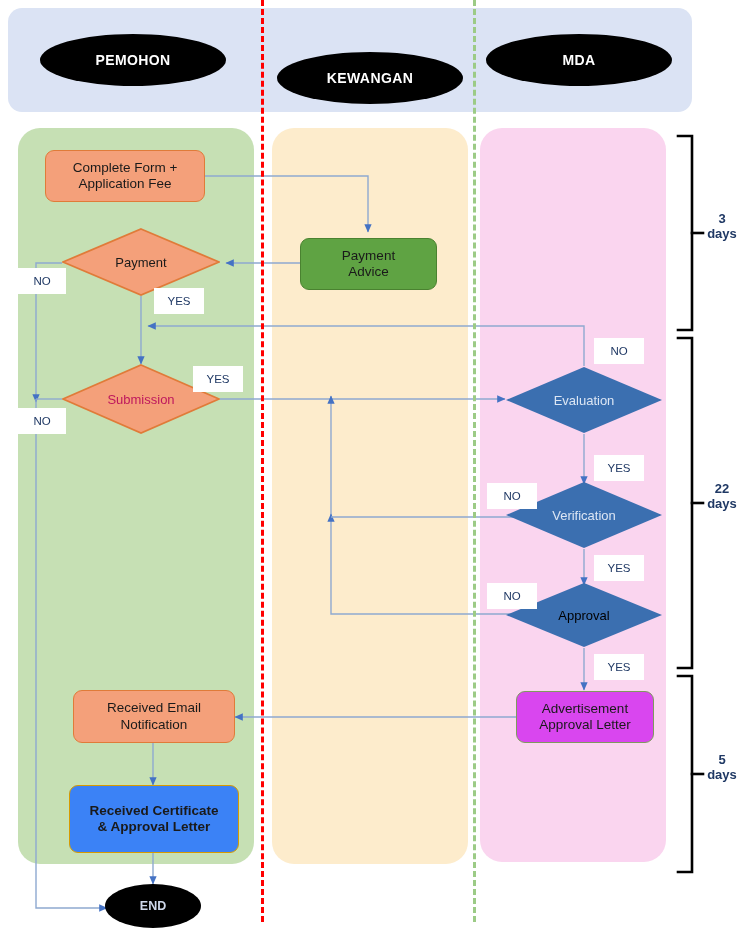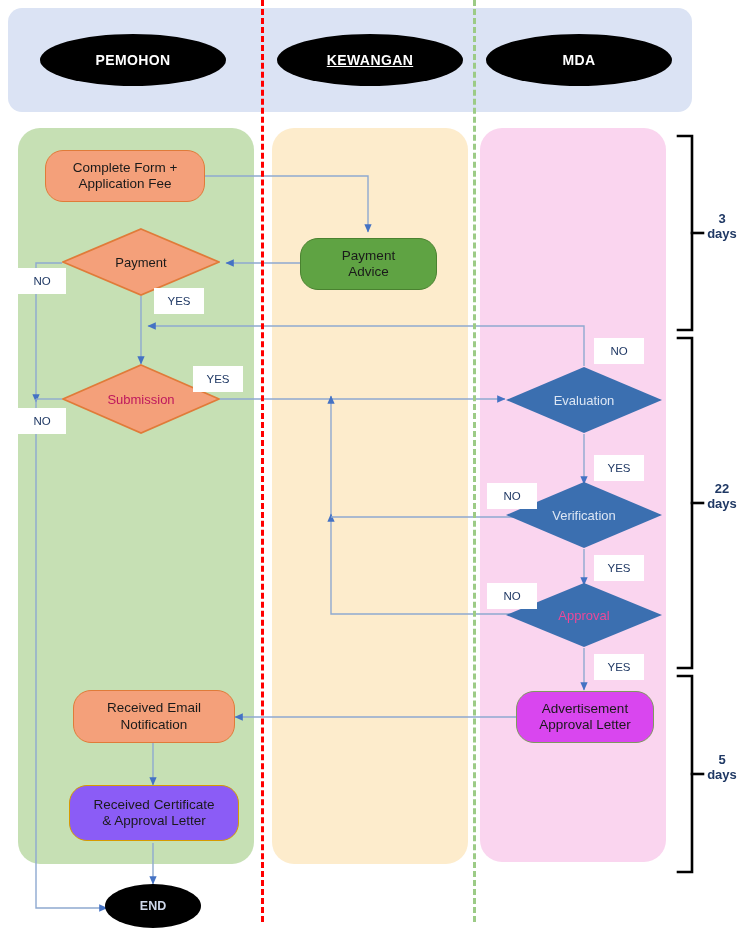--- a/index.html
+++ b/index.html
@@ -21,21 +21,21 @@
   #lane-col-mda{left:480px;top:128px;width:186px;height:734px;background:#fad5ef;}
 
   
   .divider{position:absolute;top:0;width:0;border-left-width:3px;border-left-style:dashed;}
   #divider-red{left:261px;height:922px;border-left-color:#ff0000;}
   #divider-green{left:473px;height:922px;border-left-color:#9ccb86;}
 
   
   .node{position:absolute;box-sizing:border-box;display:flex;align-items:center;
       justify-content:center;text-align:center;line-height:1.2;}
-  .proc{border-radius:18px;font-size:13.5px;color:#1a1a1a;}
+  .proc{border-radius:9px;font-size:13.5px;color:#1a1a1a;}
   .diamond-wrap{position:absolute;}
   .diamond-wrap .dlabel{position:absolute;inset:0;display:flex;align-items:center;
       justify-content:center;font-size:13px;text-align:center;}
 
   
   .tag{position:absolute;background:#ffffff;color:#1f3864;font-weight:normal;
       font-size:11.5px;display:flex;align-items:center;justify-content:center;}
 
   
   #node-end{position:absolute;background:#000;border-radius:50%;
@@ -47,21 +47,21 @@
       color:#1f3864;line-height:1.15;}
 </style>
 </head>
 <body>
 
 <div id="header-band"></div>
 
 <div class="lane-oval" id="lane-title-pemohon" style="left:40px;top:34px;width:186px;height:52px;">
   <span>PEMOHON</span>
 </div>
-<div class="lane-oval" id="lane-title-kewangan" style="left:277px;top:34px;width:186px;height:52px;text-decoration:underline;">
+<div class="lane-oval" id="lane-title-kewangan" style="left:277px;top:52px;width:186px;height:52px;">
   <span>KEWANGAN</span>
 </div>
 <div class="lane-oval" id="lane-title-mda" style="left:486px;top:34px;width:186px;height:52px;">
   <span>MDA</span>
 </div>
 
 <div class="lane-col" id="lane-col-pemohon"></div>
 <div class="lane-col" id="lane-col-kewangan"></div>
 <div class="lane-col" id="lane-col-mda"></div>
 
@@ -129,21 +129,21 @@
     <polygon points="79,1 157,35 79,69 1,35" fill="#f4a07a" stroke="#e07b39" stroke-width="1.8"></polygon>
   </svg>
   <div class="dlabel" style="color:#be185d">Submission</div>
 </div>
 
 <div class="node proc" id="node-received-email" style="left:73px;top:690px;width:162px;height:53px;background:#f4a07a;border:1.6px solid #e07b39;">
   <span style="white-space:pre-line">Received Email
 Notification</span>
 </div>
 
-<div class="node proc" id="node-received-cert" style="left:69px;top:785px;width:170px;height:56px;background:#8b5cf6;border:1.6px solid #d79b00;">
+<div class="node proc" id="node-received-cert" style="left:69px;top:785px;width:170px;height:68px;background:#3b82f6;border:1.6px solid #d79b00;font-weight:bold;">
   <span style="white-space:pre-line">Received Certificate
 &amp; Approval Letter</span>
 </div>
 
 <div class="node proc" id="node-payment-advice" style="left:300px;top:238px;width:137px;height:52px;background:#5fa343;border:1.6px solid #4a8230;">
   <span style="white-space:pre-line">Payment
 Advice</span>
 </div>
 
 <div class="diamond-wrap" id="node-evaluation" style="left:505px;top:366px;width:158px;height:68px;">
@@ -157,21 +157,21 @@
   <svg width="158" height="68" viewBox="0 0 158 68">
     <polygon points="79,1 157,34 79,67 1,34" fill="#3b6fb0"></polygon>
   </svg>
   <div class="dlabel" style="color:#dce6f4">Verification</div>
 </div>
 
 <div class="diamond-wrap" id="node-approval" style="left:505px;top:582px;width:158px;height:66px;">
   <svg width="158" height="66" viewBox="0 0 158 66">
     <polygon points="79,1 157,33 79,65 1,33" fill="#3b6fb0"></polygon>
   </svg>
-  <div class="dlabel" style="color:#ec4899">Approval</div>
+  <div class="dlabel" style="color:#000000">Approval</div>
 </div>
 
 <div class="node proc" id="node-advert-letter" style="left:516px;top:691px;width:138px;height:52px;background:#d946ef;border:1.6px solid #7f9a5e;">
   <span style="white-space:pre-line">Advertisement
 Approval Letter</span>
 </div>
 
 <div id="node-end" style="left:105px;top:884px;width:96px;height:44px;">
   <span>END</span>
 </div>

